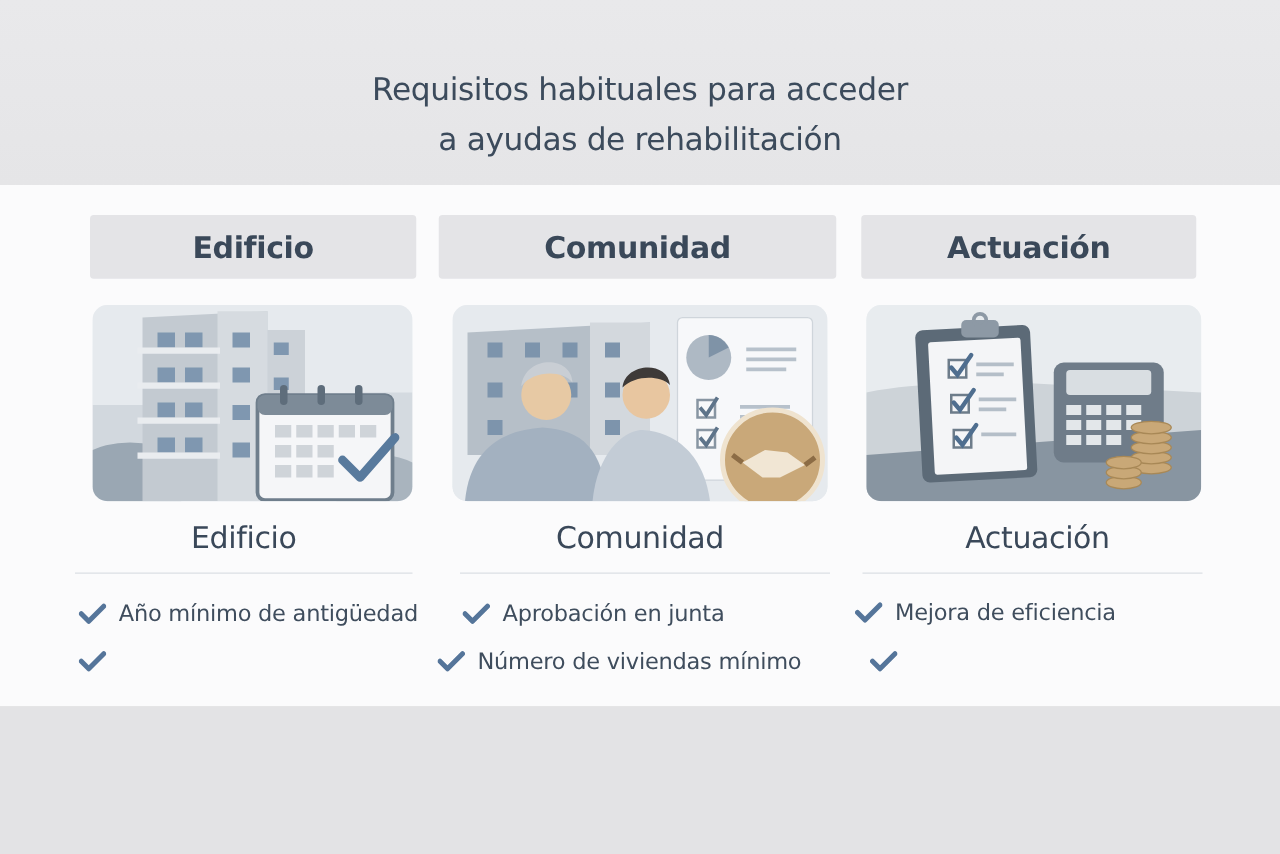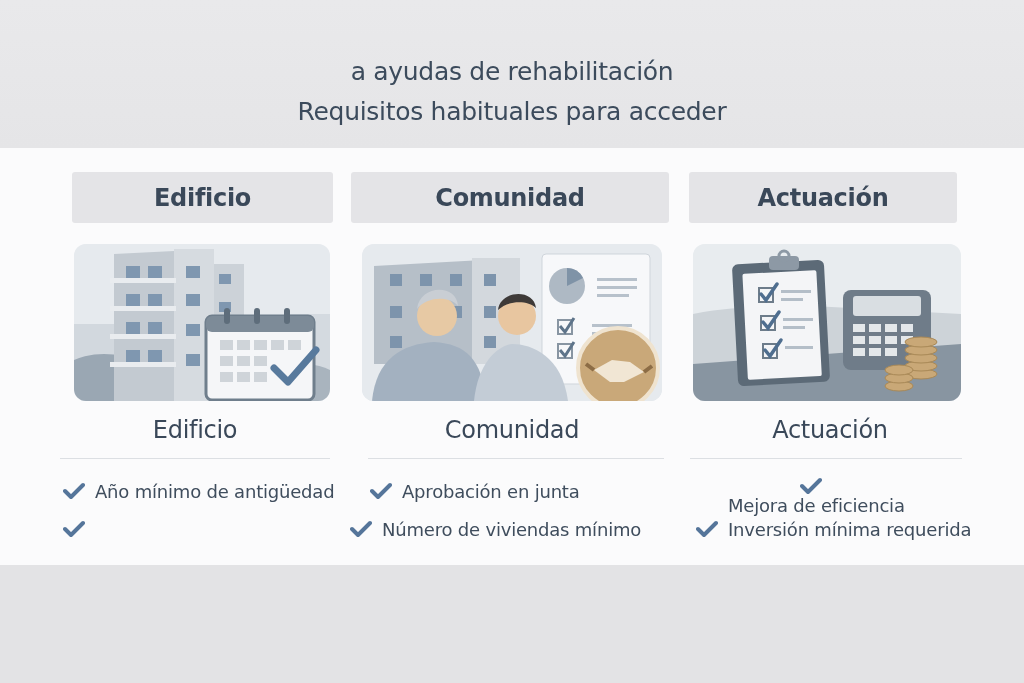--- a/index.html
+++ b/index.html
@@ -15,22 +15,22 @@
   .subtitle { position: absolute; top: 416px; height: 36px; text-align: center; font-size: 24px; color: #3a4859; letter-spacing: -0.3px; }
   .divider { position: absolute; top: 458px; height: 1px; background: #dcdfe3; }
   .check-item { position: absolute; height: 26px; display: flex; align-items: center; font-size: 18px; color: #3f4d5d; white-space: nowrap; letter-spacing: -0.2px; }
   .check-icon { width: 22px; height: 18px; margin-right: 10px; flex: none; }
 </style>
 </head>
 <body>
 
 <div class="top-band"></div>
 <div class="title">
+  <div>Requisitos habituales para acceder</div>
   <div>a ayudas de rehabilitación</div>
-  <div>Requisitos habituales para acceder</div>
 </div>
 
 <div class="panel"></div>
 <div class="bottom-band"></div>
 
 <div class="tab" style="left:72px;width:261px;">Edificio</div>
 <div class="tab" style="left:351px;width:318px;">Comunidad</div>
 <div class="tab" style="left:689px;width:268px;">Actuación</div>
 
 <div class="illus" style="left:74px;width:256px;">
@@ -212,24 +212,23 @@
     </svg>
   <span>Aprobación en junta</span>
 </div>
 <div class="check-item" style="left:350px;top:516px;">
   <svg class="check-icon" viewBox="0 0 22 18">
       <polyline points="2,9 8,15 20,3" fill="none" stroke="#55759a" stroke-width="4" stroke-linecap="round" stroke-linejoin="round"></polyline>
     </svg>
   <span>Número de viviendas mínimo</span>
 </div>
 
-<div class="check-item" style="left:728px;top:477px;flex-direction:column;">
+<div class="check-item" style="left:684px;top:477px;">
   <svg class="check-icon" viewBox="0 0 22 18">
       <polyline points="2,9 8,15 20,3" fill="none" stroke="#55759a" stroke-width="4" stroke-linecap="round" stroke-linejoin="round"></polyline>
     </svg>
   <span>Mejora de eficiencia</span>
 </div>
 <div class="check-item" style="left:696px;top:516px;">
   <svg class="check-icon" viewBox="0 0 22 18">
       <polyline points="2,9 8,15 20,3" fill="none" stroke="#55759a" stroke-width="4" stroke-linecap="round" stroke-linejoin="round"></polyline>
     </svg>
-  <span>Inversión mínima requerida</span>
 </div>
 
 </body></html>

